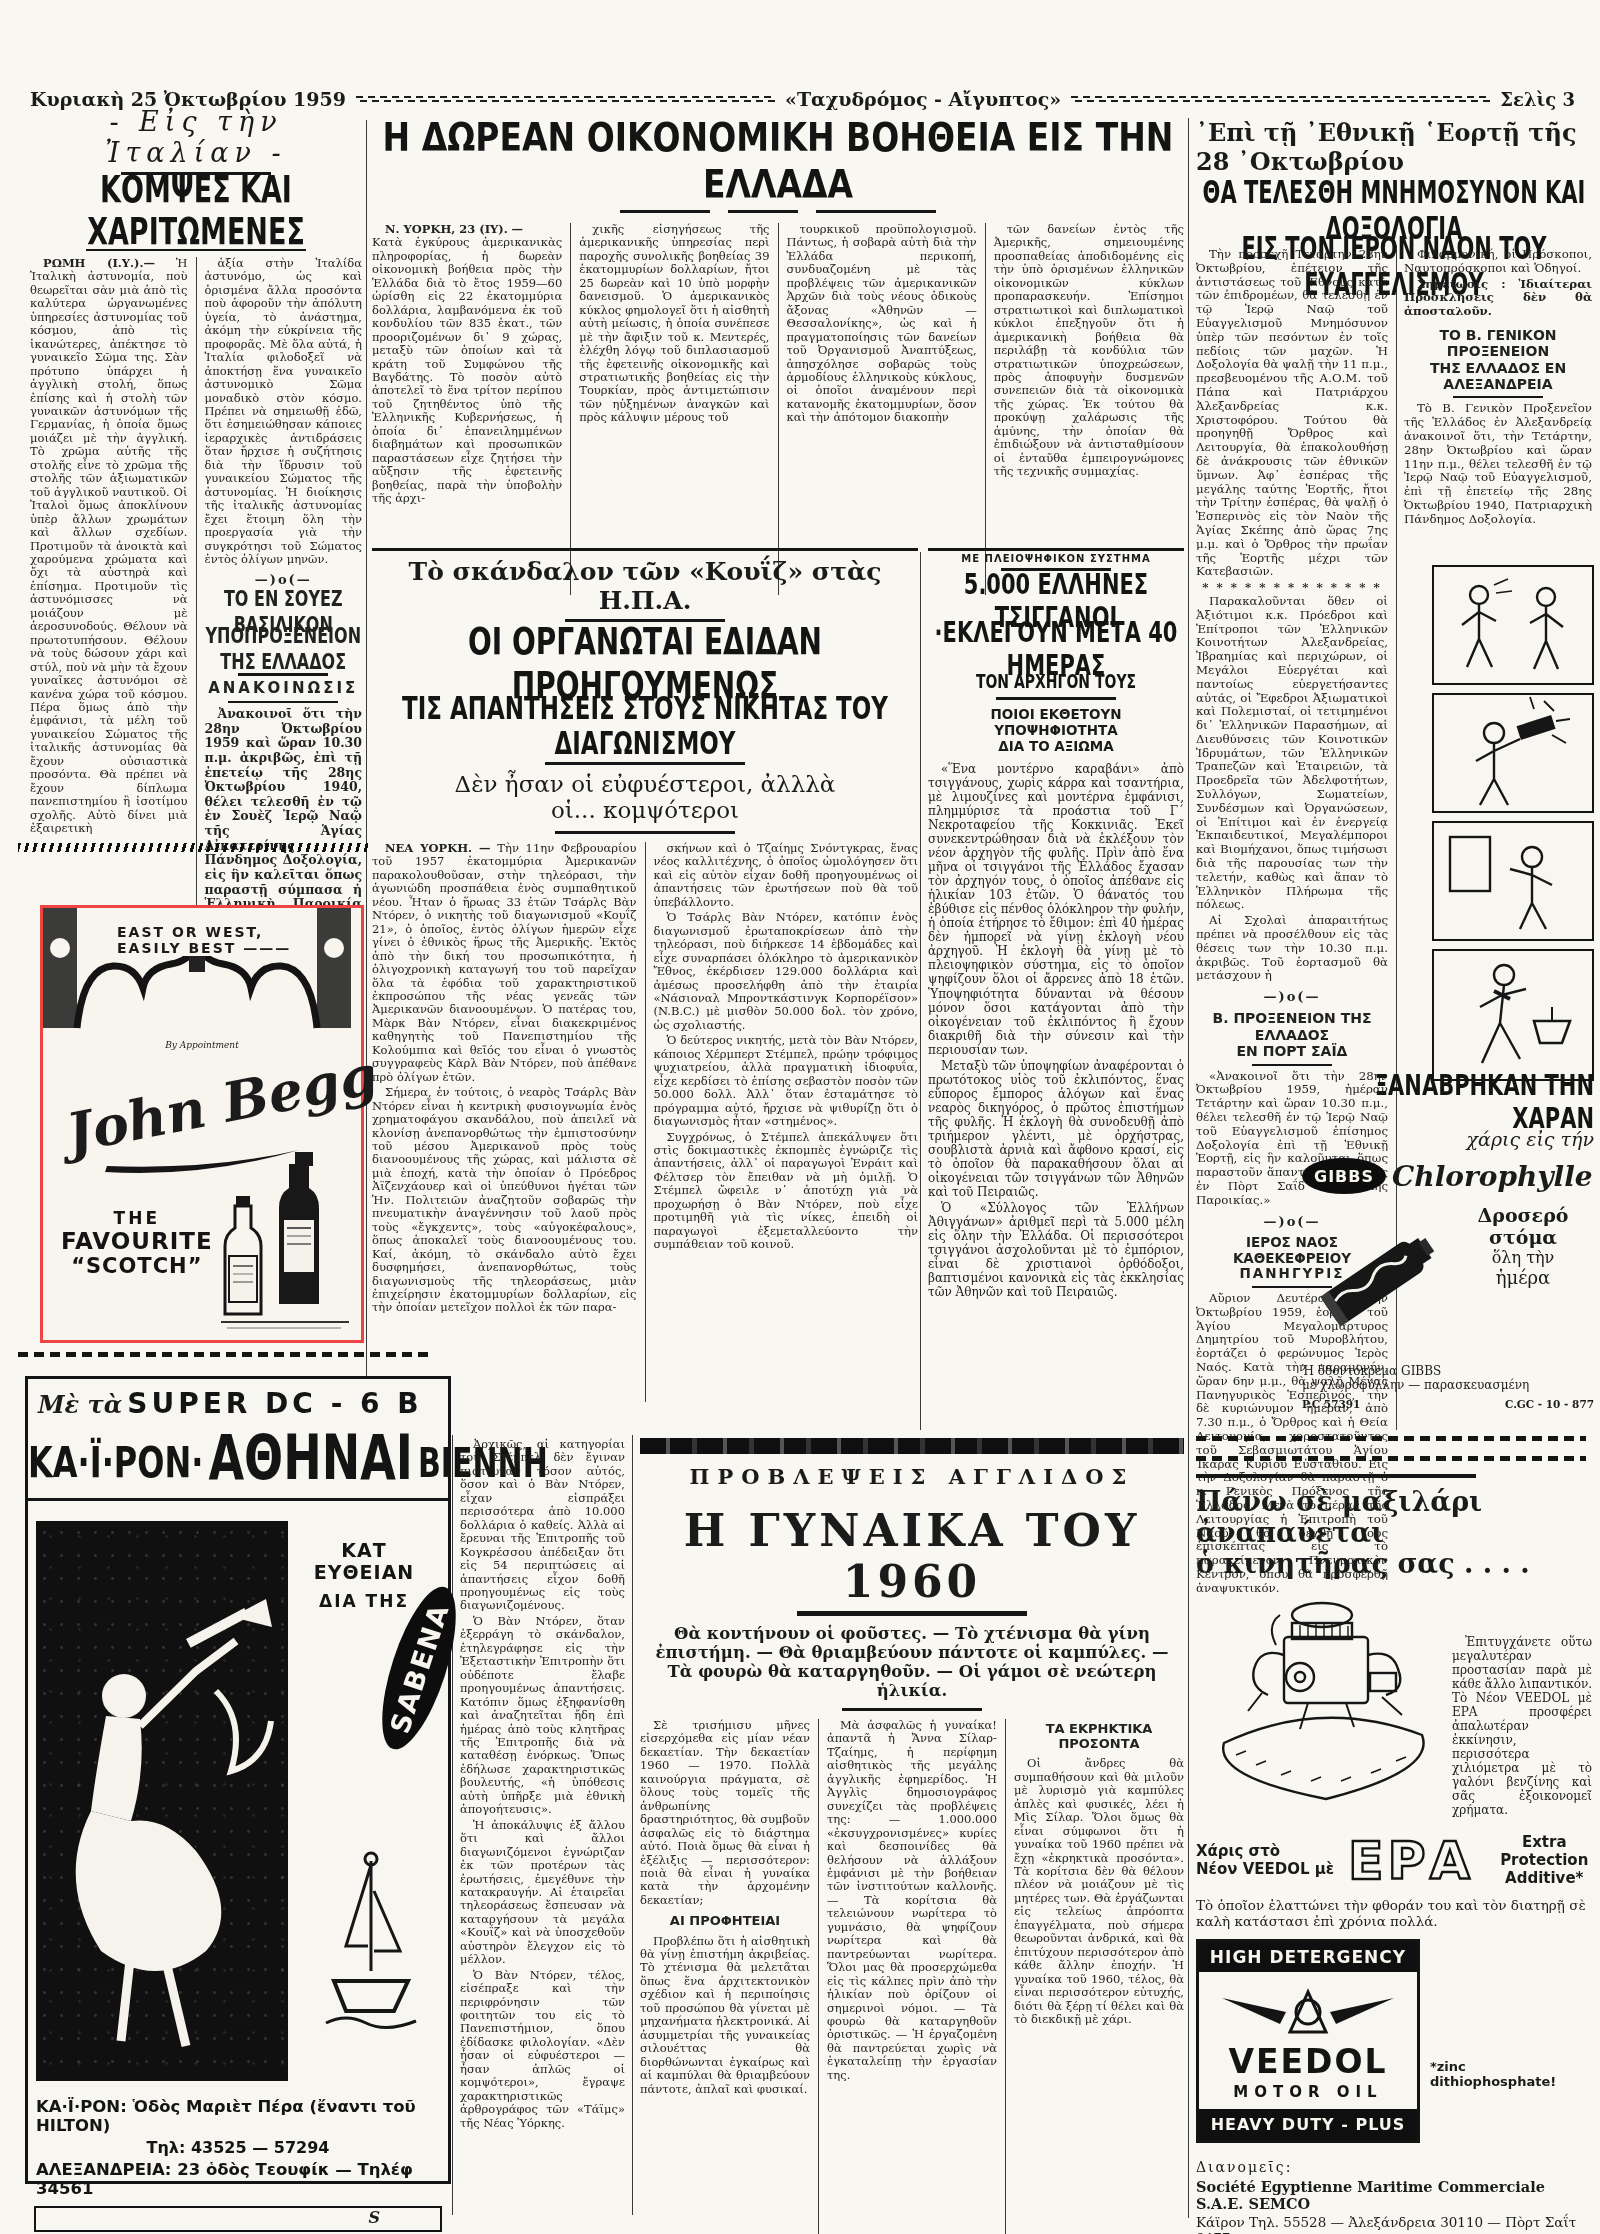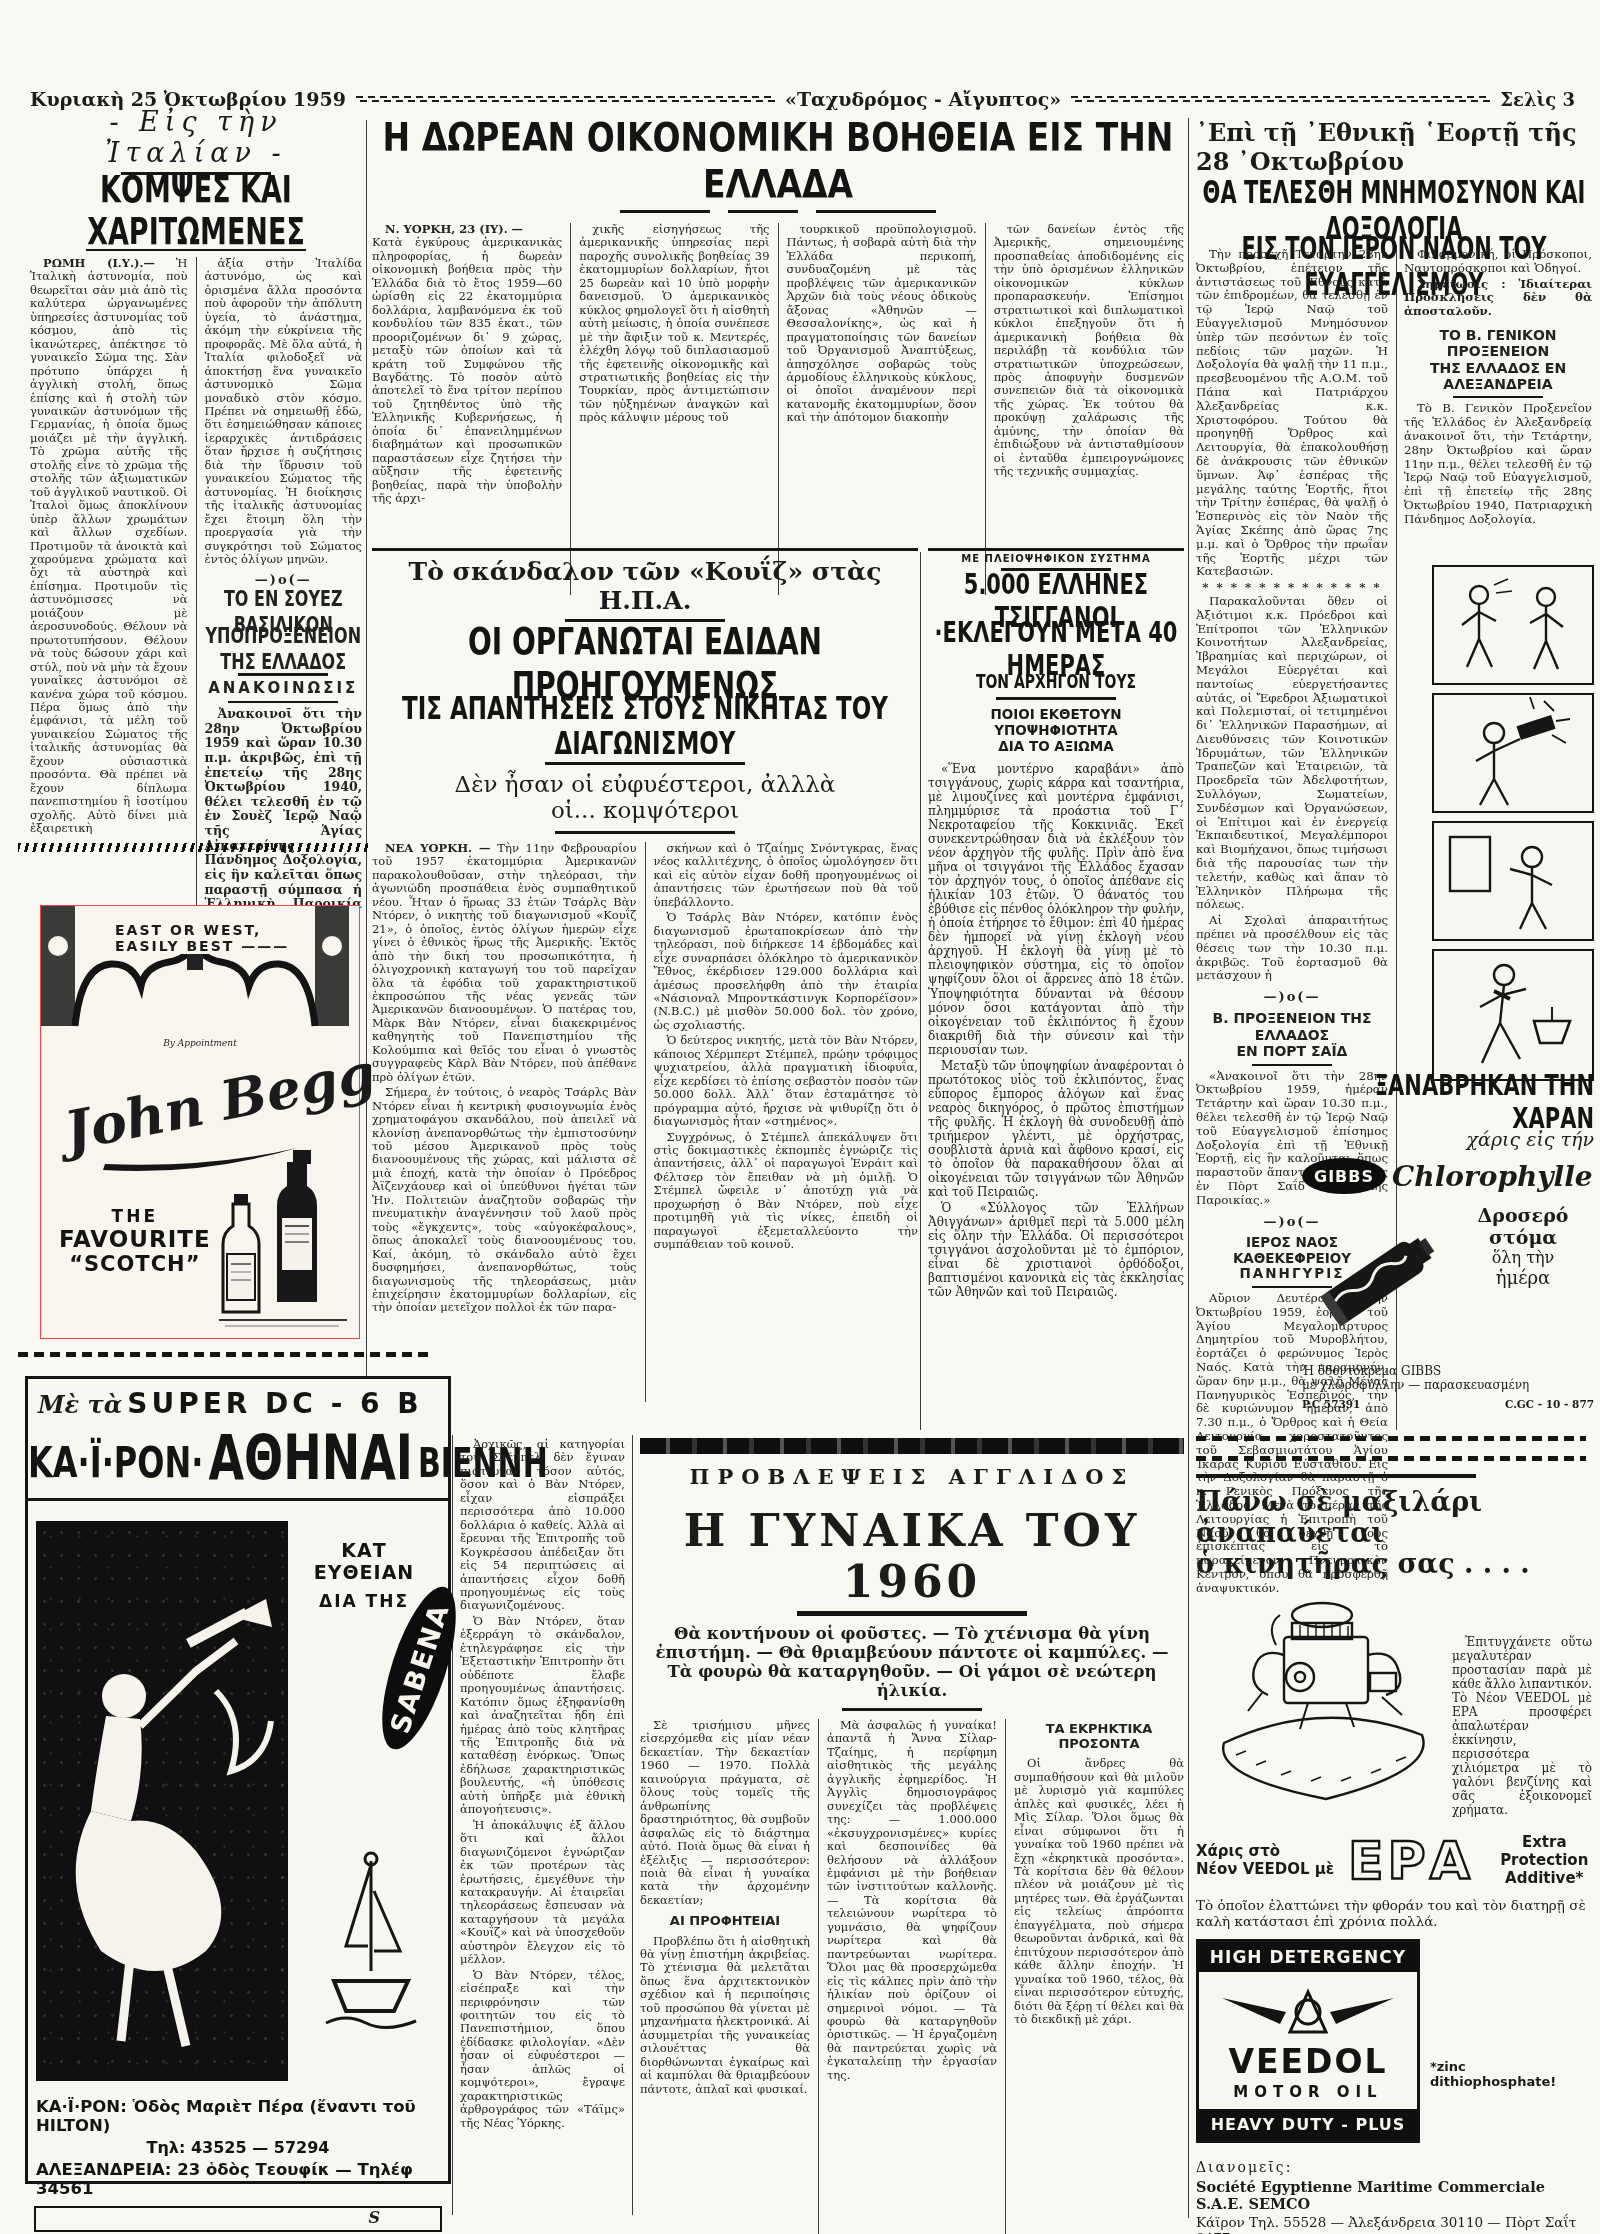--- a/index.html
+++ b/index.html
@@ -70,21 +70,21 @@
         <div class="rule-c" style="width:90px;height:3px;"></div>
         <div class="subhead" style="font-size:15px;letter-spacing:3px;margin:4px 0 2px;">ΑΝΑΚΟΙΝΩΣΙΣ</div>
         <div class="rule-c" style="width:110px;height:2px;"></div>
         <p style="font-size:12.5px;font-weight:bold;">Ἀνακοινοῖ ὅτι τὴν 28ην Ὀκτωβρίου 1959 καὶ ὥραν 10.30 π.μ. ἀκριβῶς, ἐπὶ τῇ ἐπετείῳ τῆς 28ης Ὀκτωβρίου 1940, θέλει τελεσθῆ ἐν τῷ ἐν Σουὲζ Ἱερῷ Ναῷ τῆς Ἁγίας Αἰκατερίνης Πάνδημος Δοξολογία, εἰς ἣν καλεῖται ὅπως παραστῇ σύμπασα ἡ Ἑλληνικὴ Παροικία Σουὲζ καὶ Τεουφίκ.</p>
       </div>
     </div>
   </div>
 
   <div class="abs zigzag" style="left:18px;top:843px;width:350px;"></div>
 
-  <div class="abs" style="left:40px;top:905px;width:318px;height:432px;border:1px solid #ef4444;background:#f7f5ee;">
+  <div class="abs" style="left:40px;top:905px;width:318px;height:432px;border:3px solid #ef4444;background:#f7f5ee;">
     <svg width="308" height="130" viewBox="0 0 308 130">
       <rect x="0" y="0" width="34" height="120" fill="#1a1a1a" opacity="0.85"></rect>
       <rect x="274" y="0" width="34" height="120" fill="#1a1a1a" opacity="0.85"></rect>
       <circle cx="17" cy="40" r="10" fill="#f7f5ee"></circle>
         <circle cx="291" cy="40" r="10" fill="#f7f5ee"></circle>
       <path d="M34,120 Q40,60 70,58 Q92,57 100,80 Q104,60 128,56 Q148,53 154,34 Q160,53 180,56 Q204,60 208,80 Q216,57 238,58 Q268,60 274,120" fill="none" stroke="#141414" stroke-width="7"></path>
       <rect x="146" y="44" width="16" height="20" fill="#222"></rect>
     </svg>
     <div class="abs sans" style="left:70px;top:16px;font-weight:bold;font-size:14px;letter-spacing:2px;background:#f7f5ee;padding:0 4px;">
       <div>EAST OR WEST,</div>

